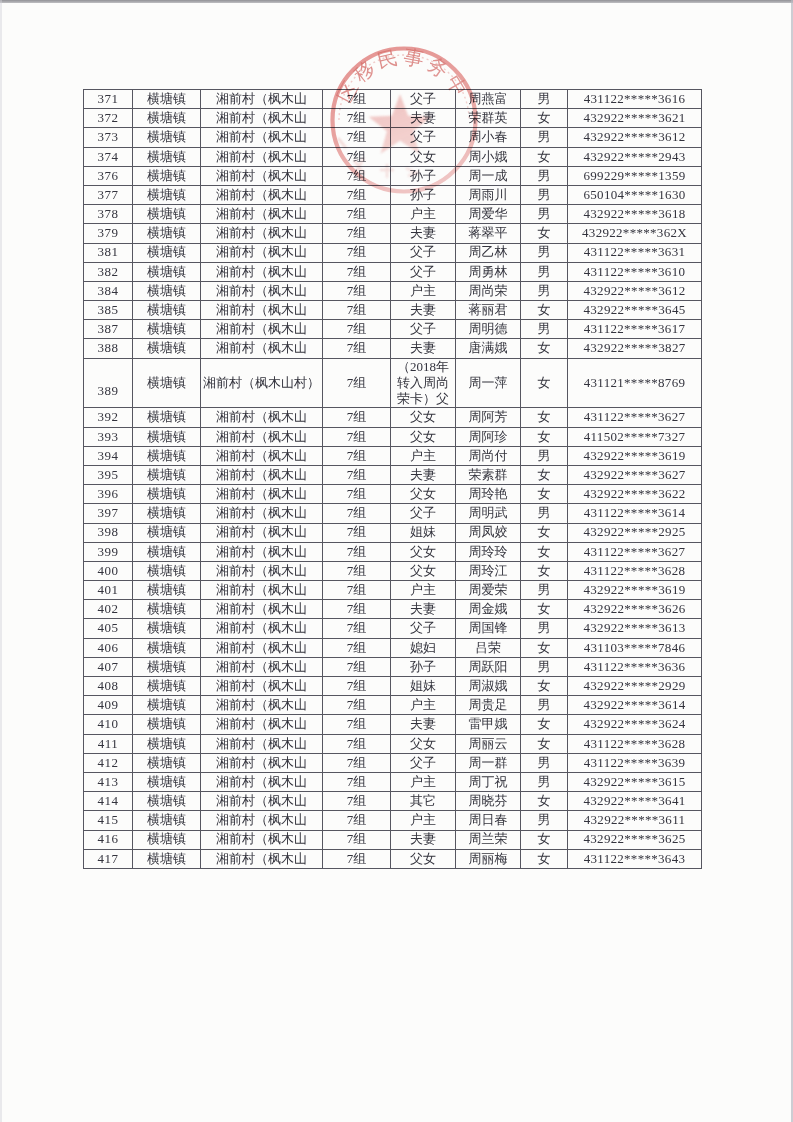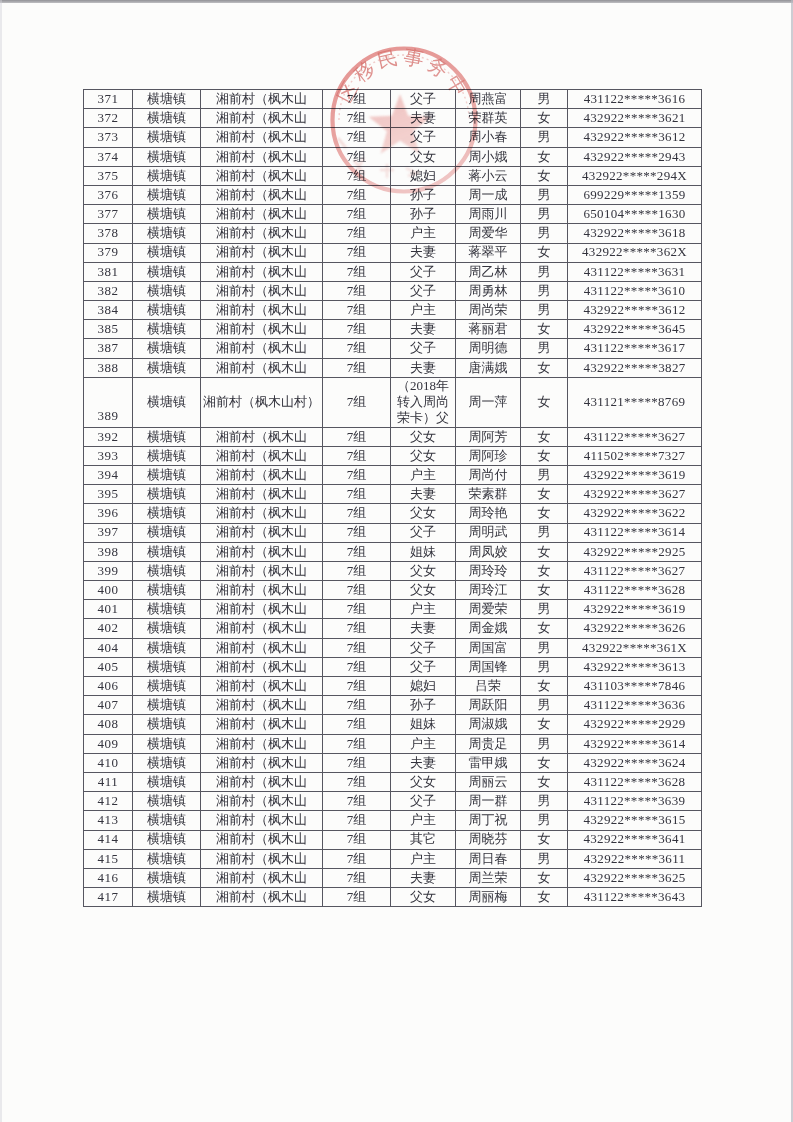--- a/index.html
+++ b/index.html
@@ -32,21 +32,21 @@
     font-size:13px;
     line-height:1.25;
     word-break:break-all;
     overflow:hidden;
   }
   table.records{border:1.5px solid #4c4c56;}
   table.records tr{height:19.2px;}
   td.col-seq{font-size:14px;letter-spacing:.5px;}
   td.col-id{font-size:13.5px;letter-spacing:.3px;white-space:nowrap;}
   td.col-gender{font-size:13px;}
-  tr.row-tall td.col-seq{vertical-align:bottom;padding-bottom:2px;}
+  tr.row-tall td.col-seq{vertical-align:bottom;padding-bottom:8px;}
   col.c-seq{width:49px;}
   col.c-town{width:68px;}
   col.c-village{width:122px;}
   col.c-group{width:68px;}
   col.c-relation{width:65px;}
   col.c-name{width:65px;}
   col.c-gender{width:47px;}
   col.c-id{width:134px;}
 
   
@@ -114,30 +114,20 @@
           <td class="col-seq">374</td>
           <td class="col-town">横塘镇</td>
           <td class="col-village">湘前村（枫木山</td>
           <td class="col-group">7组</td>
           <td class="col-relation">父女</td>
           <td class="col-name">周小娥</td>
           <td class="col-gender">女</td>
           <td class="col-id">432922*****2943</td>
         </tr>
         <tr>
-          <td class="col-seq">375</td>
-          <td class="col-town">横塘镇</td>
-          <td class="col-village">湘前村（枫木山</td>
-          <td class="col-group">7组</td>
-          <td class="col-relation">媳妇</td>
-          <td class="col-name">蒋小云</td>
-          <td class="col-gender">女</td>
-          <td class="col-id">432922*****294X</td>
-        </tr>
-        <tr>
           <td class="col-seq">376</td>
           <td class="col-town">横塘镇</td>
           <td class="col-village">湘前村（枫木山</td>
           <td class="col-group">7组</td>
           <td class="col-relation">孙子</td>
           <td class="col-name">周一成</td>
           <td class="col-gender">男</td>
           <td class="col-id">699229*****1359</td>
         </tr>
         <tr>
@@ -342,30 +332,20 @@
         </tr>
         <tr>
           <td class="col-seq">402</td>
           <td class="col-town">横塘镇</td>
           <td class="col-village">湘前村（枫木山</td>
           <td class="col-group">7组</td>
           <td class="col-relation">夫妻</td>
           <td class="col-name">周金娥</td>
           <td class="col-gender">女</td>
           <td class="col-id">432922*****3626</td>
-        </tr>
-        <tr>
-          <td class="col-seq">404</td>
-          <td class="col-town">横塘镇</td>
-          <td class="col-village">湘前村（枫木山</td>
-          <td class="col-group">7组</td>
-          <td class="col-relation">父子</td>
-          <td class="col-name">周国富</td>
-          <td class="col-gender">男</td>
-          <td class="col-id">432922*****361X</td>
         </tr>
         <tr>
           <td class="col-seq">405</td>
           <td class="col-town">横塘镇</td>
           <td class="col-village">湘前村（枫木山</td>
           <td class="col-group">7组</td>
           <td class="col-relation">父子</td>
           <td class="col-name">周国锋</td>
           <td class="col-gender">男</td>
           <td class="col-id">432922*****3613</td>

